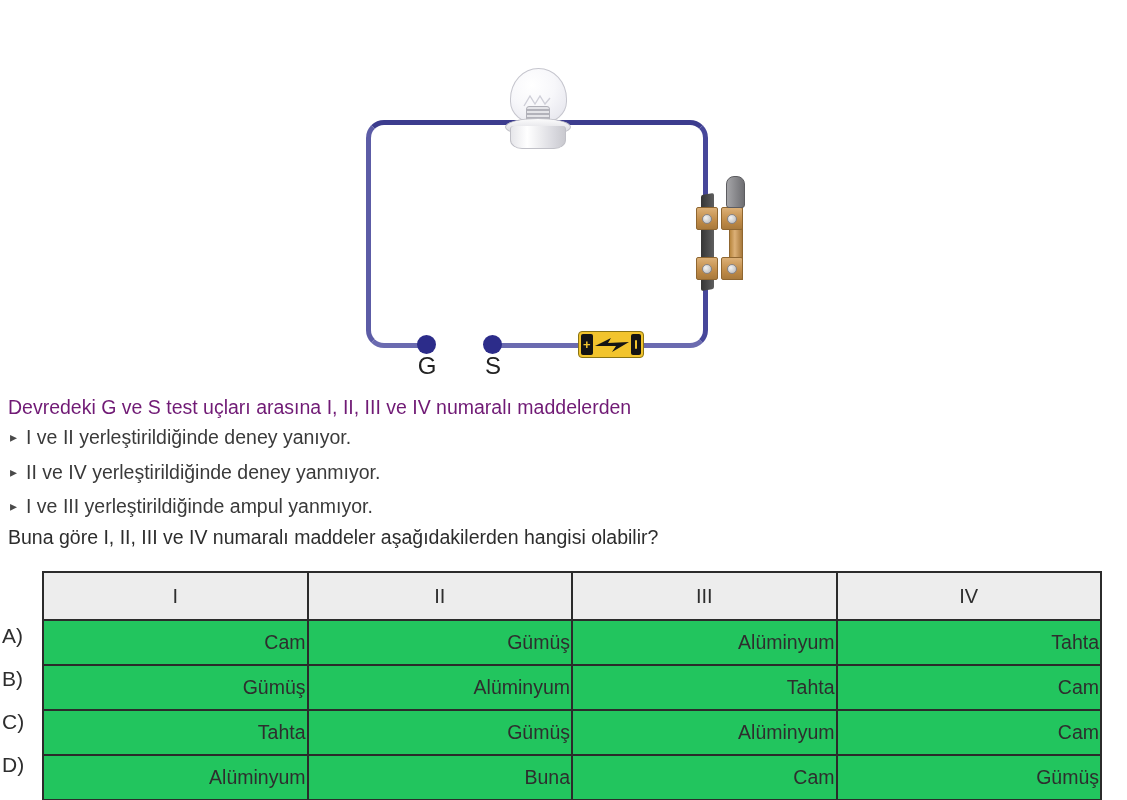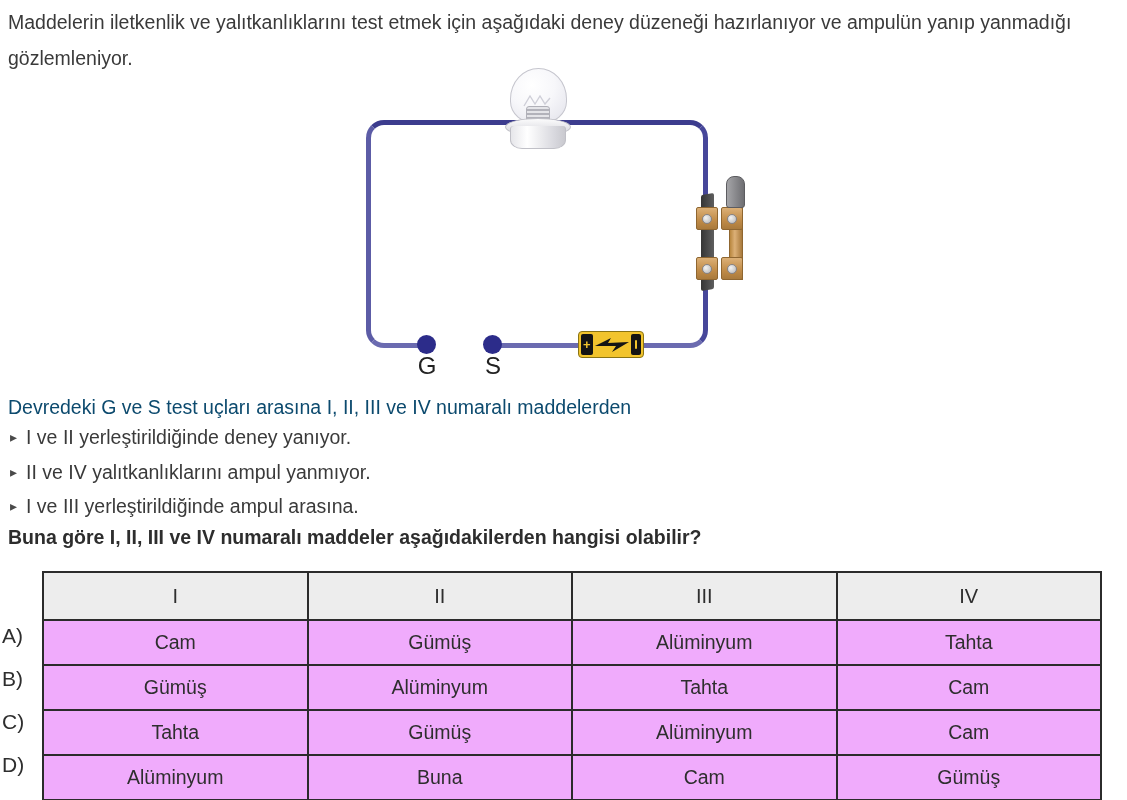--- a/index.html
+++ b/index.html
@@ -82,42 +82,41 @@
     background:#f2c42d;border-radius:4px;border:1px solid #8a7414;
     display:flex;align-items:stretch;padding:2px;box-sizing:border-box;gap:2px;
   }
   .bat-cap{background:#141414;border-radius:2px;display:flex;align-items:center;justify-content:center;}
   .bat-cap-left{width:15px;}
   .bat-cap-right{width:13px;}
   .bat-plus{color:#f2c42d;font-size:13px;font-weight:bold;line-height:1;}
   .bat-minus-bar{width:2px;height:9px;background:#f2c42d;border-radius:1px;}
   .bat-mid{flex:1;display:flex;align-items:center;justify-content:center;}
   
-  .lead{left:8px;top:396px;font-size:19.5px;color:#0c4a6e;}
+  .lead{left:8px;top:396px;font-size:19.5px;color:#701a75;}
   .bullet-row{left:10px;font-size:19.5px;color:#3a3a3a;display:flex;align-items:baseline;}
   .b1{top:426px;} .b2{top:461px;} .b3{top:495px;}
   .bullet-glyph{font-family:"DejaVu Sans", sans-serif;font-size:14px;color:#4a4a4a;margin-right:9px;position:relative;top:-2px;}
-  .question{left:8px;top:526px;font-size:19.5px;font-weight:bold;color:#2d2d2d;}
+  .question{left:8px;top:526px;font-size:19.5px;font-weight:normal;color:#2d2d2d;}
   
   .answers{left:42px;top:571px;width:1060px;border-collapse:collapse;table-layout:fixed;}
   .answers th,.answers td{
     border:2px solid #2b2b2b;text-align:center;vertical-align:middle;
     font-size:19.5px;color:#2e2e2e;
   }
   .answers th{height:44px;background:#ededed;font-weight:normal;font-size:20px;}
-  .answers td{height:41px;background:#f0abfc;}
+  .answers td{height:41px;background:#22c55e;text-align:right;}
   .opt-label{left:2px;width:38px;font-size:21px;color:#2e2e2e;text-align:left;}
   .ol-a{top:624px;} .ol-b{top:667px;} .ol-c{top:710px;} .ol-d{top:753px;}
 </style>
 </head>
 <body>
 
 <div class="page">
 
-  <div class="abs intro">Maddelerin iletkenlik ve yalıtkanlıklarını test etmek için aşağıdaki deney düzeneği hazırlanıyor ve ampulün yanıp yanmadığı gözlemleniyor.</div>
 
   <div>
     <div class="abs wire-loop"></div>
     <div class="abs gap-cover"></div>
 
     <div class="abs bulb-glass"></div>
     <svg class="abs bulb-filament" width="30" height="16" viewBox="0 0 30 16">
       <polyline points="2,14 8,4 13,12 18,4 23,12 28,6" fill="none" stroke="#cfcfd8" stroke-width="1.4"></polyline>
     </svg>
     <div class="abs bulb-screw"></div>
@@ -163,25 +162,25 @@
   </div>
 
   <div class="abs lead">Devredeki G ve S test uçları arasına I, II, III ve IV numaralı maddelerden</div>
 
   <div class="abs bullet-row b1">
     <span class="bullet-glyph">▸</span>
     <span>I ve II yerleştirildiğinde deney yanıyor.</span>
   </div>
   <div class="abs bullet-row b2">
     <span class="bullet-glyph">▸</span>
-    <span>II ve IV yalıtkanlıklarını ampul yanmıyor.</span>
+    <span>II ve IV yerleştirildiğinde deney yanmıyor.</span>
   </div>
   <div class="abs bullet-row b3">
     <span class="bullet-glyph">▸</span>
-    <span>I ve III yerleştirildiğinde ampul arasına.</span>
+    <span>I ve III yerleştirildiğinde ampul yanmıyor.</span>
   </div>
 
   <div class="abs question">Buna göre I, II, III ve IV numaralı maddeler aşağıdakilerden hangisi olabilir?</div>
 
   <div class="abs opt-label ol-a">A)</div>
   <div class="abs opt-label ol-b">B)</div>
   <div class="abs opt-label ol-c">C)</div>
   <div class="abs opt-label ol-d">D)</div>
 
   <table class="abs answers">

